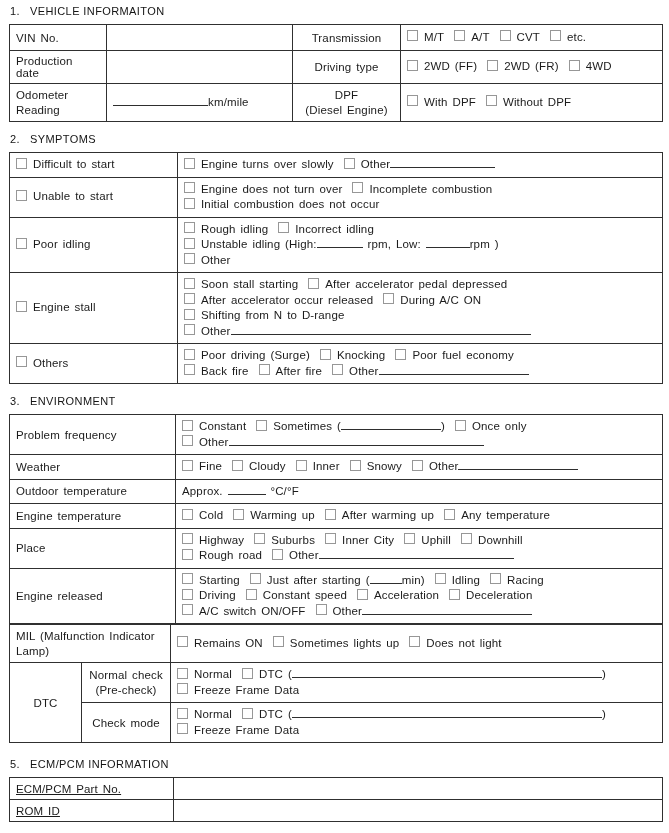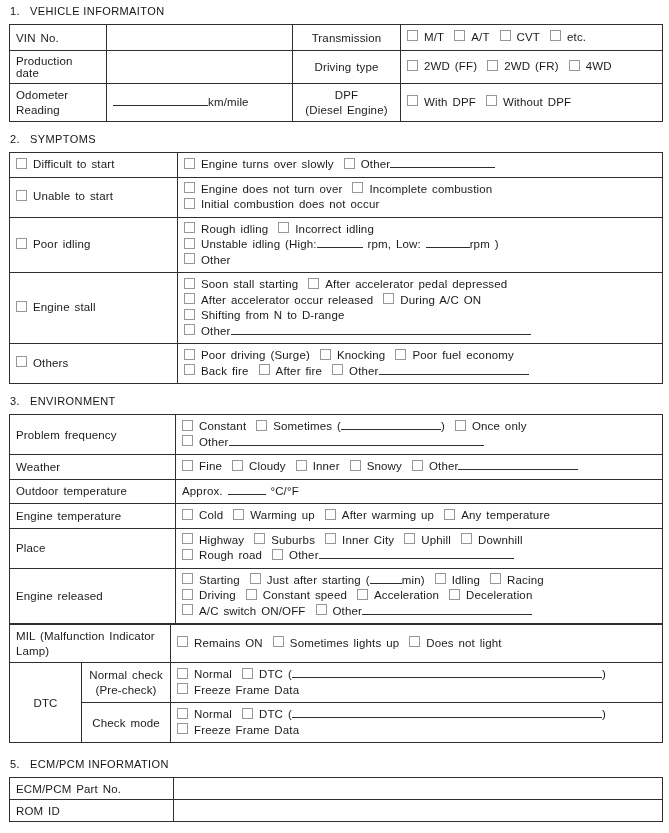--- a/index.html
+++ b/index.html
@@ -18,21 +18,21 @@
   .shead .snum { display:inline-block; min-width:20px; }
   .sgap { margin-top:11px; }
   .sgap-sm { margin-top:15px; }
 
   table { border-collapse:collapse; width:653px; table-layout:fixed; }
   td {
     border:1.5px solid #303030;
     font-size:11.5px; word-spacing:1.5px; letter-spacing:.15px;
     padding:4px 6px; vertical-align:middle; overflow:hidden;margin-top:43px;
   }
-  .t5 td { padding:3px 6px; height:15px; }
+  .t5 td { padding:3px 6px; height:15px;text-decoration:underline; }
   td.center { text-align:center; }
   td.lab2 div { line-height:14.5px; }
 
   .fline { line-height:15.5px; white-space:nowrap; }
   .cb {
     display:inline-block; width:9px; height:9px;
     border:1.2px solid #979797; background:#fff;
     margin-right:6px; vertical-align:-0.5px;
   }
   .fline .cb:not(:first-child) { margin-left:10px; }

